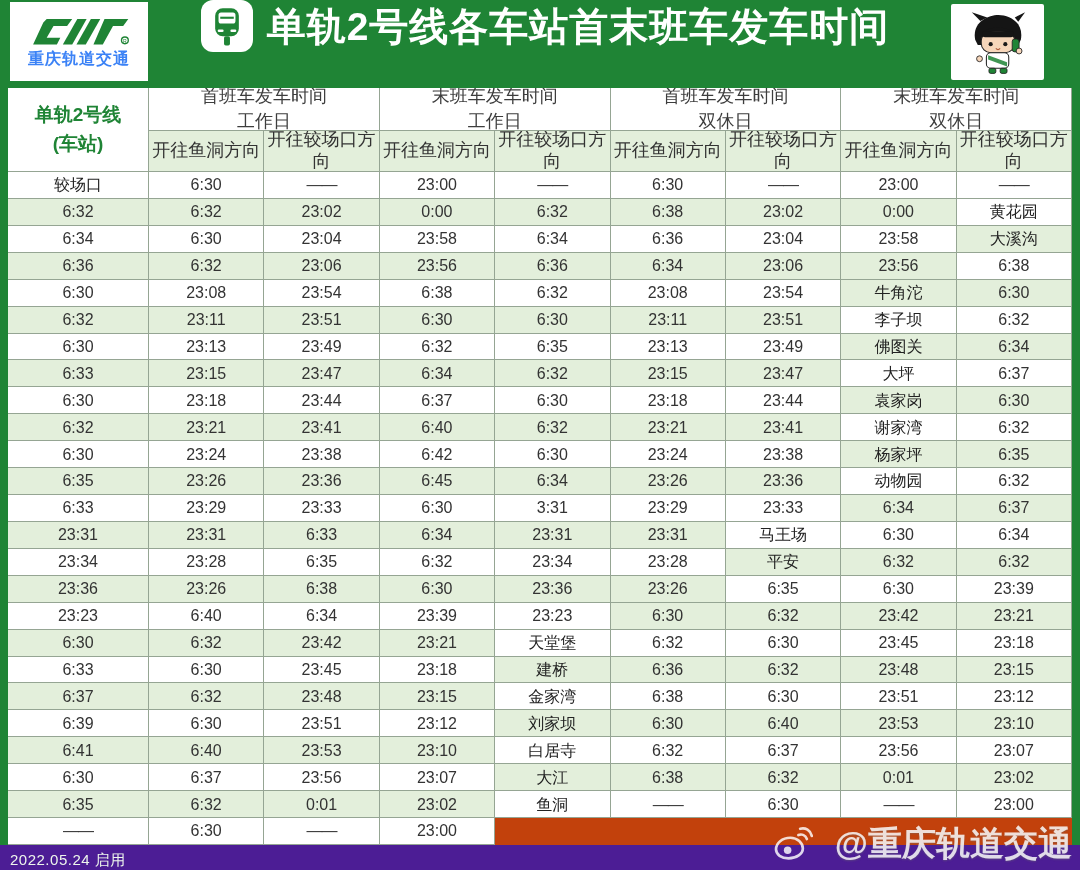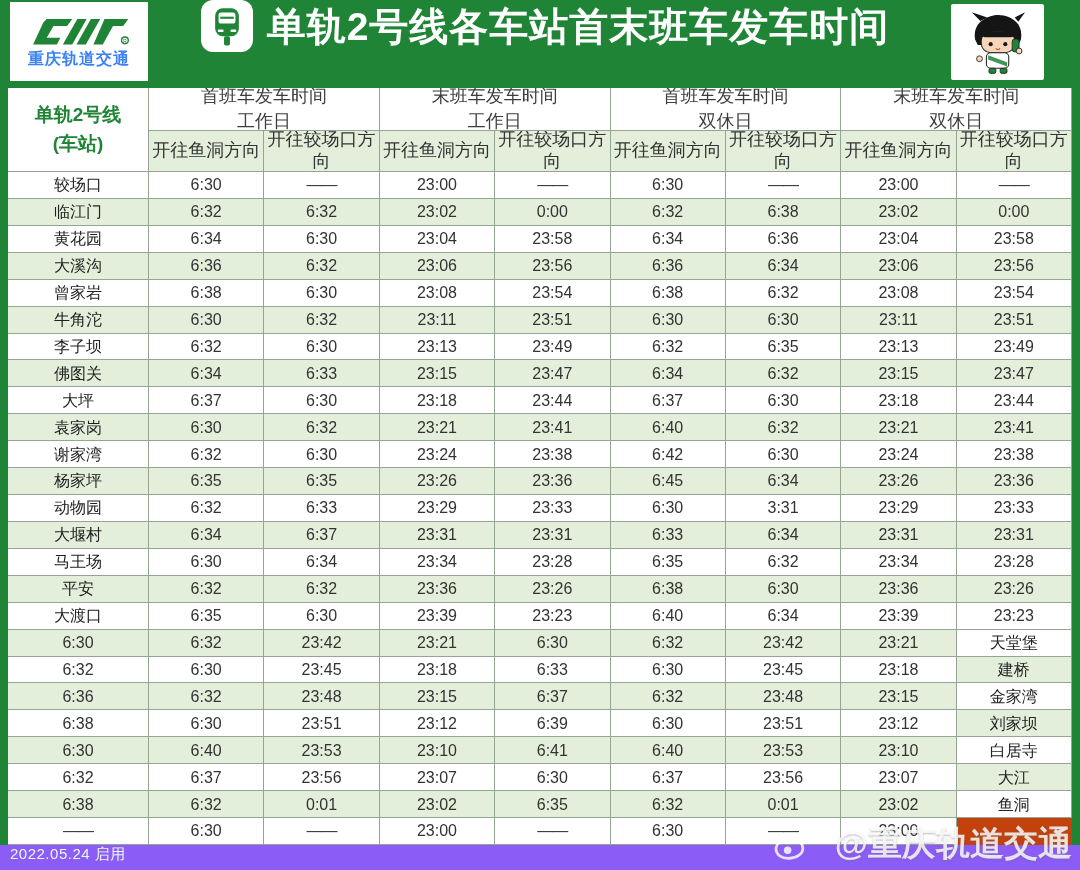--- a/index.html
+++ b/index.html
@@ -48,21 +48,21 @@
     color:#1f8435; font-weight:bold; font-size:19px; line-height:1.5;
   }
   .group { grid-column:span 2; flex-direction:column; font-size:18px; color:#3d3d3d; line-height:1.4; }
   .dirhead { background:#e3efdb; font-weight:normal; font-size:18px; color:#333333; }
   .station { color:#222222;text-align:center; }
   .alt { background:#e3efdb; }
   .dash { letter-spacing:-1px; color:#3a3a3a; }
   
   .bottombar {
     position:absolute; left:0; bottom:0; width:100%; height:25px;
-    background:#8b5cf6; display:flex; align-items:flex-start;
+    background:#4c1d95; display:flex; align-items:flex-end;
   }
   .effective { color:#eef6ec; font-size:15px; padding-left:10px; letter-spacing:0.5px; }
   .watermark {
     position:absolute; right:8px; bottom:3px; z-index:5;
     display:flex; align-items:center; gap:22px;
     color:rgba(255,255,255,0.82); font-size:34px; font-weight:bold; white-space:nowrap;
     text-shadow:0 1px 2px rgba(110,110,110,0.45);
   }
 </style>
 </head>
@@ -161,21 +161,20 @@
         <div class="cell dirhead">开往较场口方向</div>
         <div class="cell station">较场口</div>
         <div class="cell time">6:30</div>
         <div class="cell time dash">——</div>
         <div class="cell time">23:00</div>
         <div class="cell time dash">——</div>
         <div class="cell time">6:30</div>
         <div class="cell time dash">——</div>
         <div class="cell time">23:00</div>
         <div class="cell time dash">——</div>
-        <div class="cell station alt">临江门</div>
         <div class="cell time alt">6:32</div>
         <div class="cell time alt">6:32</div>
         <div class="cell time alt">23:02</div>
         <div class="cell time alt">0:00</div>
         <div class="cell time alt">6:32</div>
         <div class="cell time alt">6:38</div>
         <div class="cell time alt">23:02</div>
         <div class="cell time alt">0:00</div>
         <div class="cell station">黄花园</div>
         <div class="cell time">6:34</div>
@@ -188,21 +187,20 @@
         <div class="cell time">23:58</div>
         <div class="cell station alt">大溪沟</div>
         <div class="cell time alt">6:36</div>
         <div class="cell time alt">6:32</div>
         <div class="cell time alt">23:06</div>
         <div class="cell time alt">23:56</div>
         <div class="cell time alt">6:36</div>
         <div class="cell time alt">6:34</div>
         <div class="cell time alt">23:06</div>
         <div class="cell time alt">23:56</div>
-        <div class="cell station">曾家岩</div>
         <div class="cell time">6:38</div>
         <div class="cell time">6:30</div>
         <div class="cell time">23:08</div>
         <div class="cell time">23:54</div>
         <div class="cell time">6:38</div>
         <div class="cell time">6:32</div>
         <div class="cell time">23:08</div>
         <div class="cell time">23:54</div>
         <div class="cell station alt">牛角沱</div>
         <div class="cell time alt">6:30</div>
@@ -269,21 +267,20 @@
         <div class="cell time alt">23:36</div>
         <div class="cell station">动物园</div>
         <div class="cell time">6:32</div>
         <div class="cell time">6:33</div>
         <div class="cell time">23:29</div>
         <div class="cell time">23:33</div>
         <div class="cell time">6:30</div>
         <div class="cell time">3:31</div>
         <div class="cell time">23:29</div>
         <div class="cell time">23:33</div>
-        <div class="cell station alt">大堰村</div>
         <div class="cell time alt">6:34</div>
         <div class="cell time alt">6:37</div>
         <div class="cell time alt">23:31</div>
         <div class="cell time alt">23:31</div>
         <div class="cell time alt">6:33</div>
         <div class="cell time alt">6:34</div>
         <div class="cell time alt">23:31</div>
         <div class="cell time alt">23:31</div>
         <div class="cell station">马王场</div>
         <div class="cell time">6:30</div>
@@ -296,21 +293,20 @@
         <div class="cell time">23:28</div>
         <div class="cell station alt">平安</div>
         <div class="cell time alt">6:32</div>
         <div class="cell time alt">6:32</div>
         <div class="cell time alt">23:36</div>
         <div class="cell time alt">23:26</div>
         <div class="cell time alt">6:38</div>
         <div class="cell time alt">6:30</div>
         <div class="cell time alt">23:36</div>
         <div class="cell time alt">23:26</div>
-        <div class="cell station">大渡口</div>
         <div class="cell time">6:35</div>
         <div class="cell time">6:30</div>
         <div class="cell time">23:39</div>
         <div class="cell time">23:23</div>
         <div class="cell time">6:40</div>
         <div class="cell time">6:34</div>
         <div class="cell time">23:39</div>
         <div class="cell time">23:23</div>
         <div class="cell time alt">6:30</div>
         <div class="cell time alt">6:32</div>

